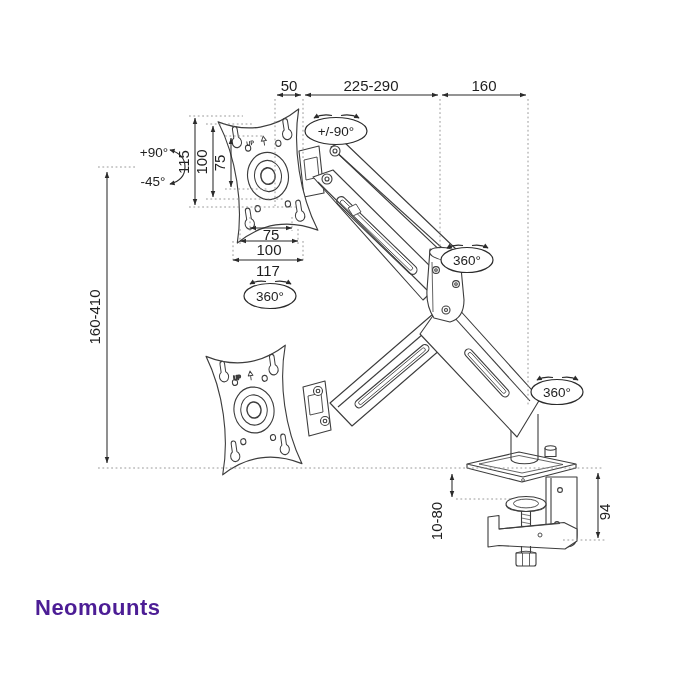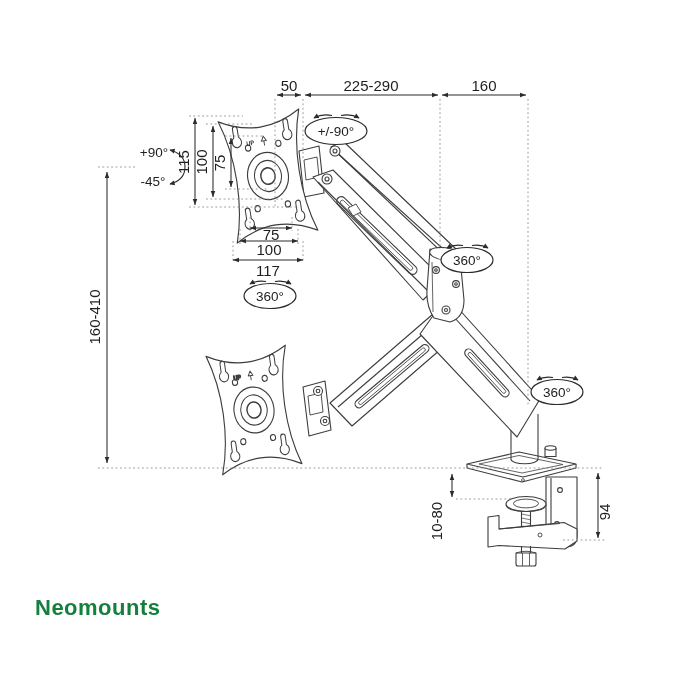--- a/index.html
+++ b/index.html
@@ -13,21 +13,21 @@
   svg text{
     font-family:"Liberation Sans", sans-serif;
     fill:#1e1e1e;
   }
   .dimtxt{font-size:15px;}
   .rottxt{font-size:13.5px;}
   .tilttxt{font-size:13.5px;}
   .uptxt{font-size:5.5px;font-weight:bold;}
   .brand{
     position:absolute;left:35px;top:595px;
-    font-size:22px;font-weight:600;color:#15803d;letter-spacing:.5px;
+    font-size:22px;font-weight:600;color:#4c1d95;letter-spacing:.5px;
   }
   .unit{
     position:absolute;right:33px;top:599px;
     font-size:15px;color:#1d1d1d;
   }
 </style>
 </head>
 <body>
 
 <div class="page">

